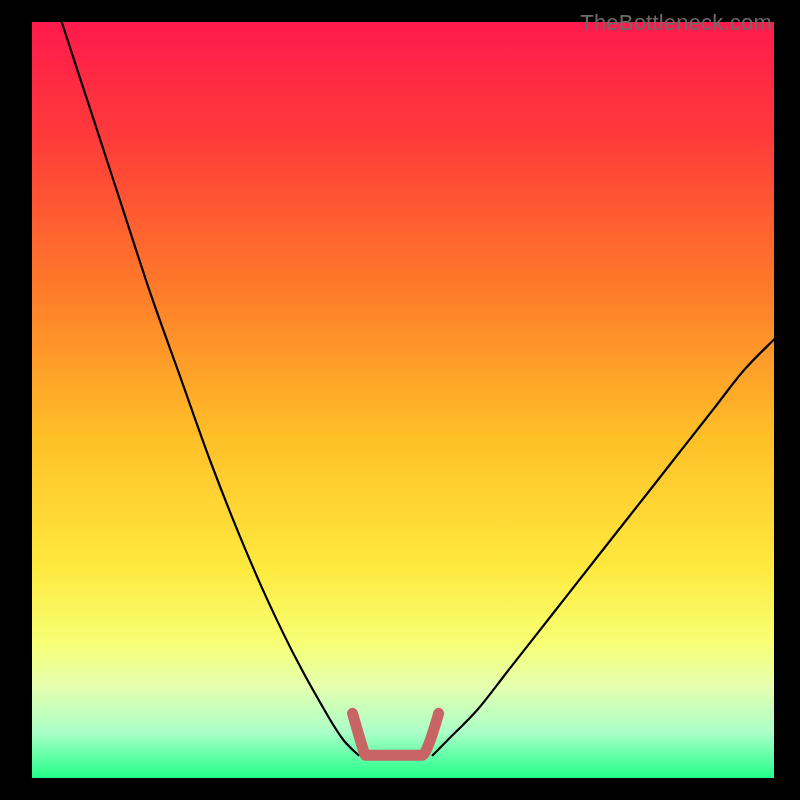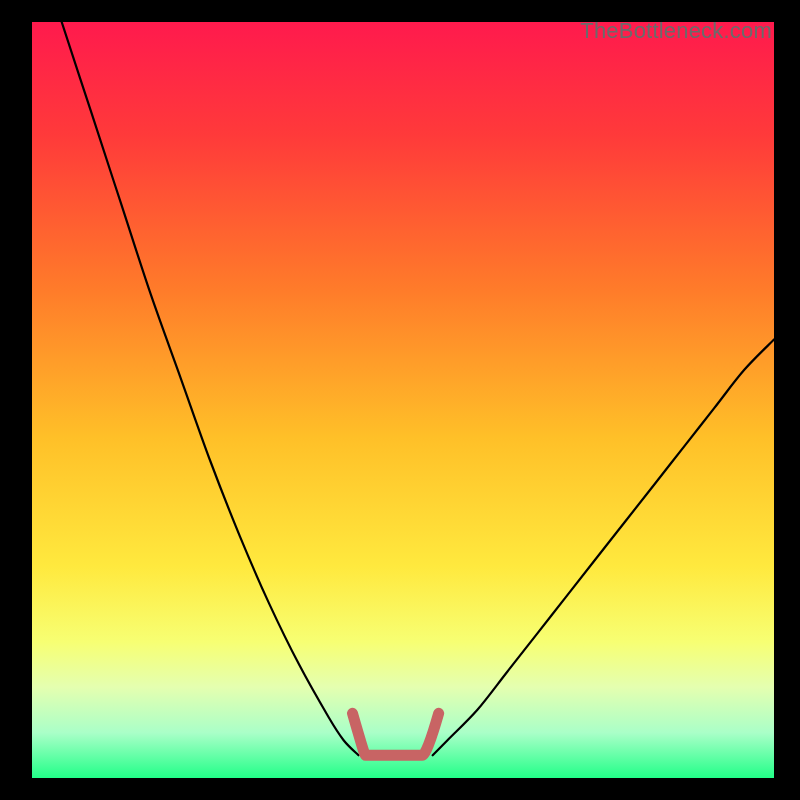--- a/index.html
+++ b/index.html
@@ -30,21 +30,21 @@
     inset: 0;
   }
   svg.curve-layer {
     position: absolute;
     inset: 0;
     width: 100%;
     height: 100%;
   }
   .watermark {
     position: absolute;
-    top: 18px;
+    top: 10px;
     right: 28px;
     color: #6b6b6b;
     font-size: 22px;
     letter-spacing: 0.2px;
     z-index: 20;
     font-weight: 500;
     margin-left: 48px;
   }
 </style>
 </head>

